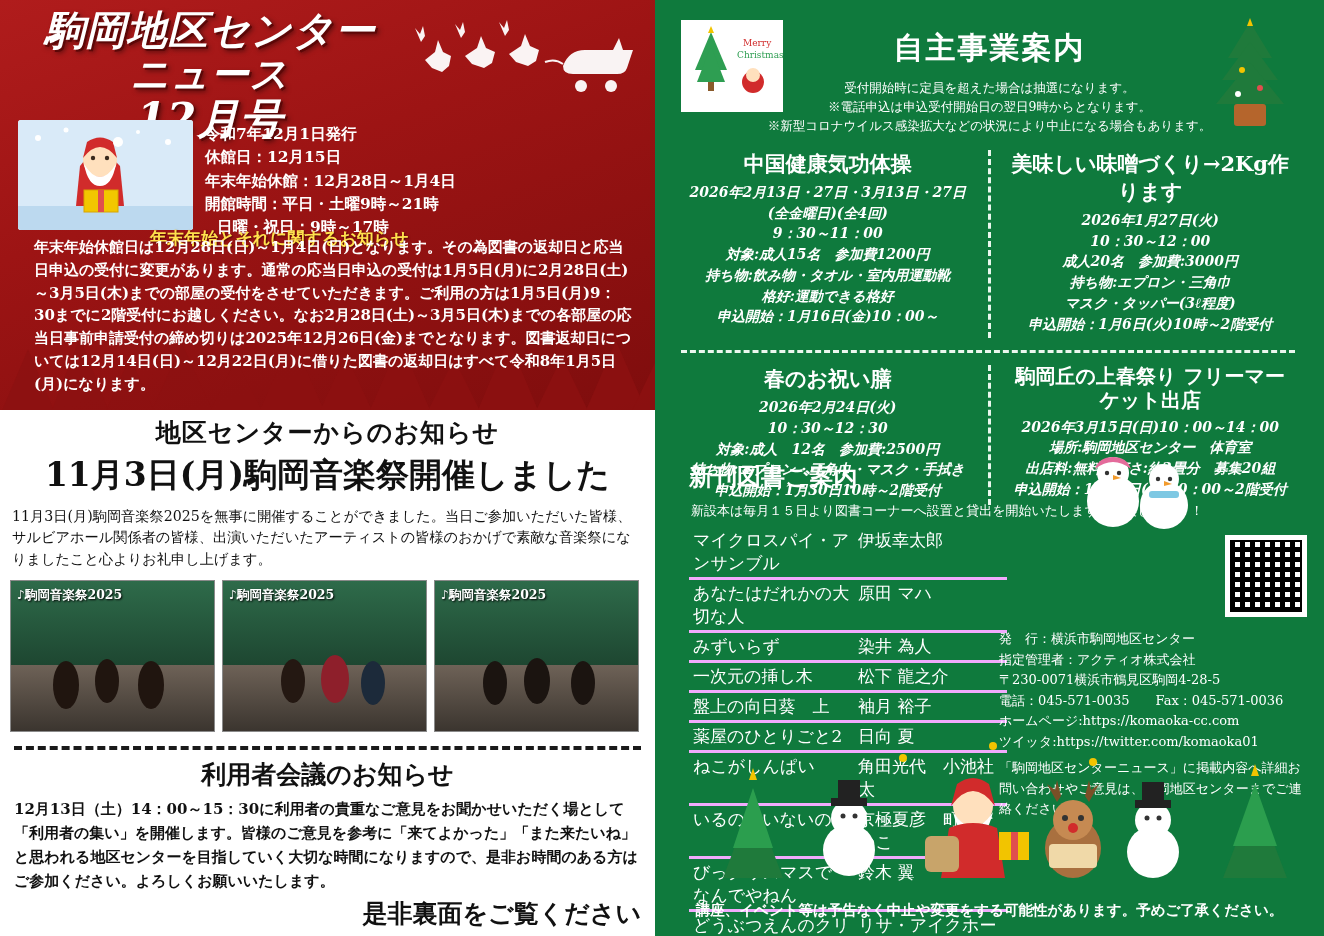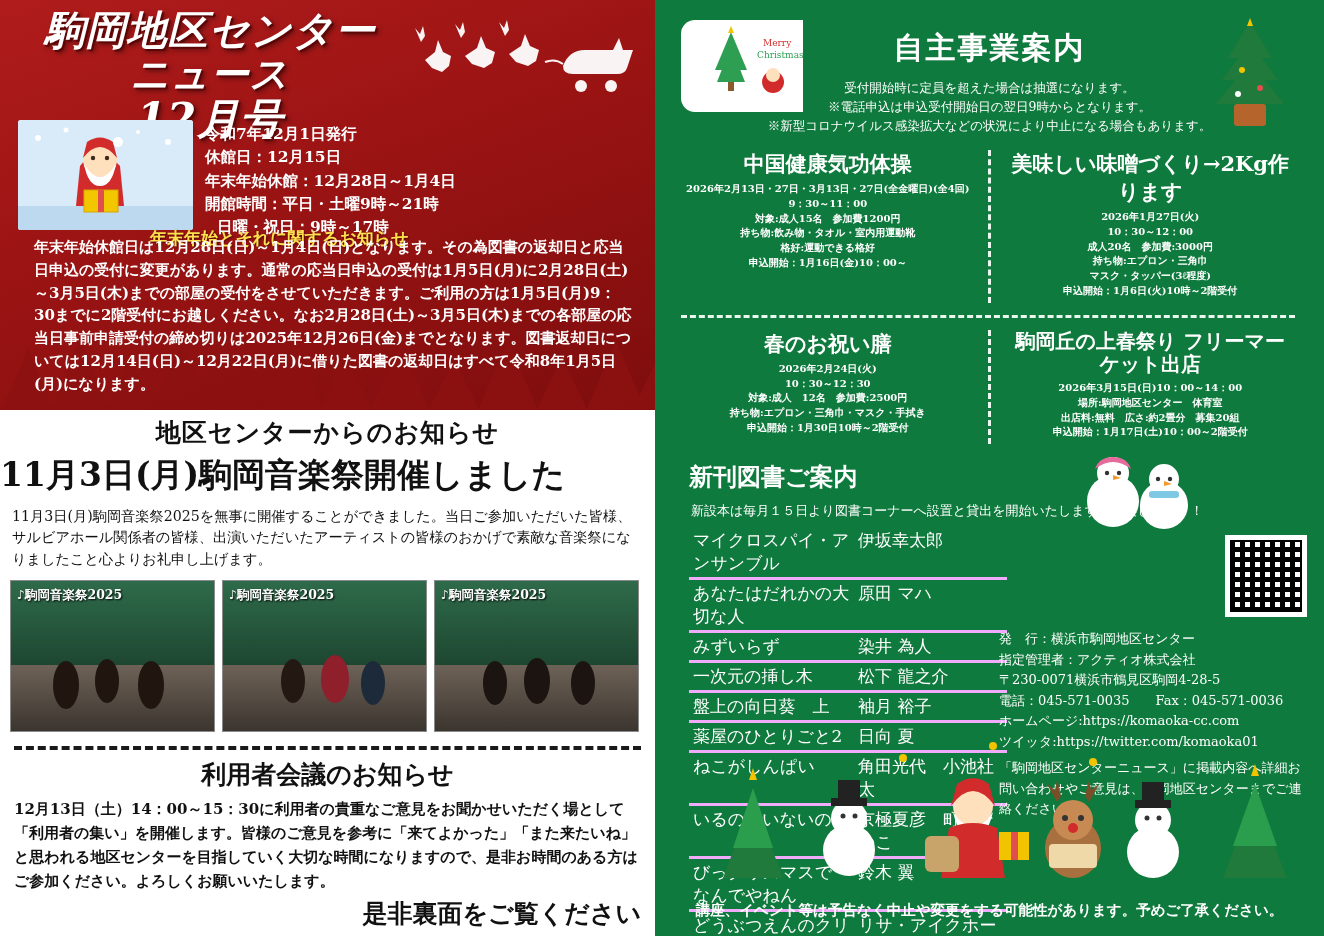--- a/index.html
+++ b/index.html
@@ -51,21 +51,21 @@
     position:absolute; left:34px; top:236px; width:600px;
     color:#fff; font-size:15px; line-height:1.52; font-weight:bold;
     font-family:"DejaVu Serif", serif;
   }
 
   .left-white { position:absolute; left:0; top:410px; width:655px; height:521px; background:#fff; color:#111; }
   .sec-head {
     text-align:center; font-weight:bold; font-family:"DejaVu Serif", serif;
   }
   .h-center1 { font-size:25px; margin-top:6px; letter-spacing:1px; }
-  .h-big { font-size:33px; margin-top:4px; letter-spacing:0px; font-weight:bold; font-family:"DejaVu Serif", serif;}
+  .h-big { font-size:33px; text-align:center; margin-top:4px; letter-spacing:0px; font-weight:bold; font-family:"DejaVu Serif", serif;}
   .para { font-size:14.2px; line-height:1.5; margin:8px 12px 0 12px; font-family:"DejaVu Serif", serif; }
   .photos { display:flex; gap:7px; margin:10px 10px 0 10px; }
   .photo {
     position:relative; width:205px; height:152px; border:1px solid #8a8a8a;
     background:linear-gradient(#1f2d22,#0e1712);
     overflow:hidden;
   }
   .photo .cap {
     position:absolute; left:6px; top:6px; color:#fff; font-size:12.5px; font-weight:bold;
     font-family:"DejaVu Serif", serif; text-shadow:1px 1px 2px #000;
@@ -77,30 +77,30 @@
   .para2 { font-size:15px; line-height:1.6; margin:6px 14px 0 14px; font-family:"DejaVu Serif", serif; }
   .bold-it { font-weight:bold; }
   .foot-left { text-align:right; font-size:25px; font-weight:bold; margin:4px 14px 0 0; font-family:"DejaVu Serif", serif; }
 
   
   .right { position:relative; width:669px; height:936px; background:#0f7a3d; color:#fff; }
   .right-inner { position:absolute; left:8px; top:6px; width:653px; height:924px; background:#0f7a3d; }
   .r-title { text-align:center; font-size:30px; font-weight:bold; padding-top:22px; font-family:"DejaVu Serif", serif; letter-spacing:2px;}
   .r-sub { text-align:center; font-size:12.5px; line-height:1.5; margin-top:10px; font-family:"DejaVu Serif", serif;}
   .xmas-card {
-    position:absolute; left:18px; top:14px; width:102px; height:92px; background:#fff; border-radius:14px;padding-left:20px;
+    position:absolute; left:18px; top:14px; width:102px; height:92px; background:#fff; border-radius:14px;
   }
   .potted-tree { position:absolute; right:18px; top:12px; width:96px; height:118px; }
 
   .grid2 { position:absolute; left:16px; top:140px; width:620px; }
   .grid-row { display:flex;gap:8px; }
   .cell { width:305px; padding:4px 6px 8px 6px; text-align:center; font-family:"DejaVu Serif", serif; }
   .cell h3 { margin:0 0 4px 0; font-size:21px; font-weight:bold; }
   .cell h3.two { font-size:20px; line-height:1.18; }
-  .cell .line { font-size:10px; line-height:1.48; font-weight:bold; }
+  .cell .line { font-size:14px; line-height:1.48; font-weight:bold;font-style:italic; }
   .vdash { width:0; border-left:3px dashed #eaf7ee; margin:4px 3px; }
   .hdash { border-top:3px dashed #eaf7ee; margin:8px 2px; width:614px; }
 
   .books { position:absolute; left:14px; top:455px; width:640px; }
   .books-title { font-size:24px; font-weight:bold; margin-left:12px; font-family:"DejaVu Serif", serif; }
   .books-note { font-size:13px; margin:8px 0 6px 14px; line-height:1.5; font-family:"DejaVu Serif", serif; }
   table.booktbl { border-collapse:collapse; margin-left:12px; width:318px; font-family:"DejaVu Serif", serif; }
   table.booktbl td { border-bottom:3px solid #f0abfc; font-size:17px; padding:2px 4px; vertical-align:top; }
   table.booktbl td.a { width:165px; }
   .snowman-art { position:absolute; right:108px; top:-6px; width:140px; height:86px; }

